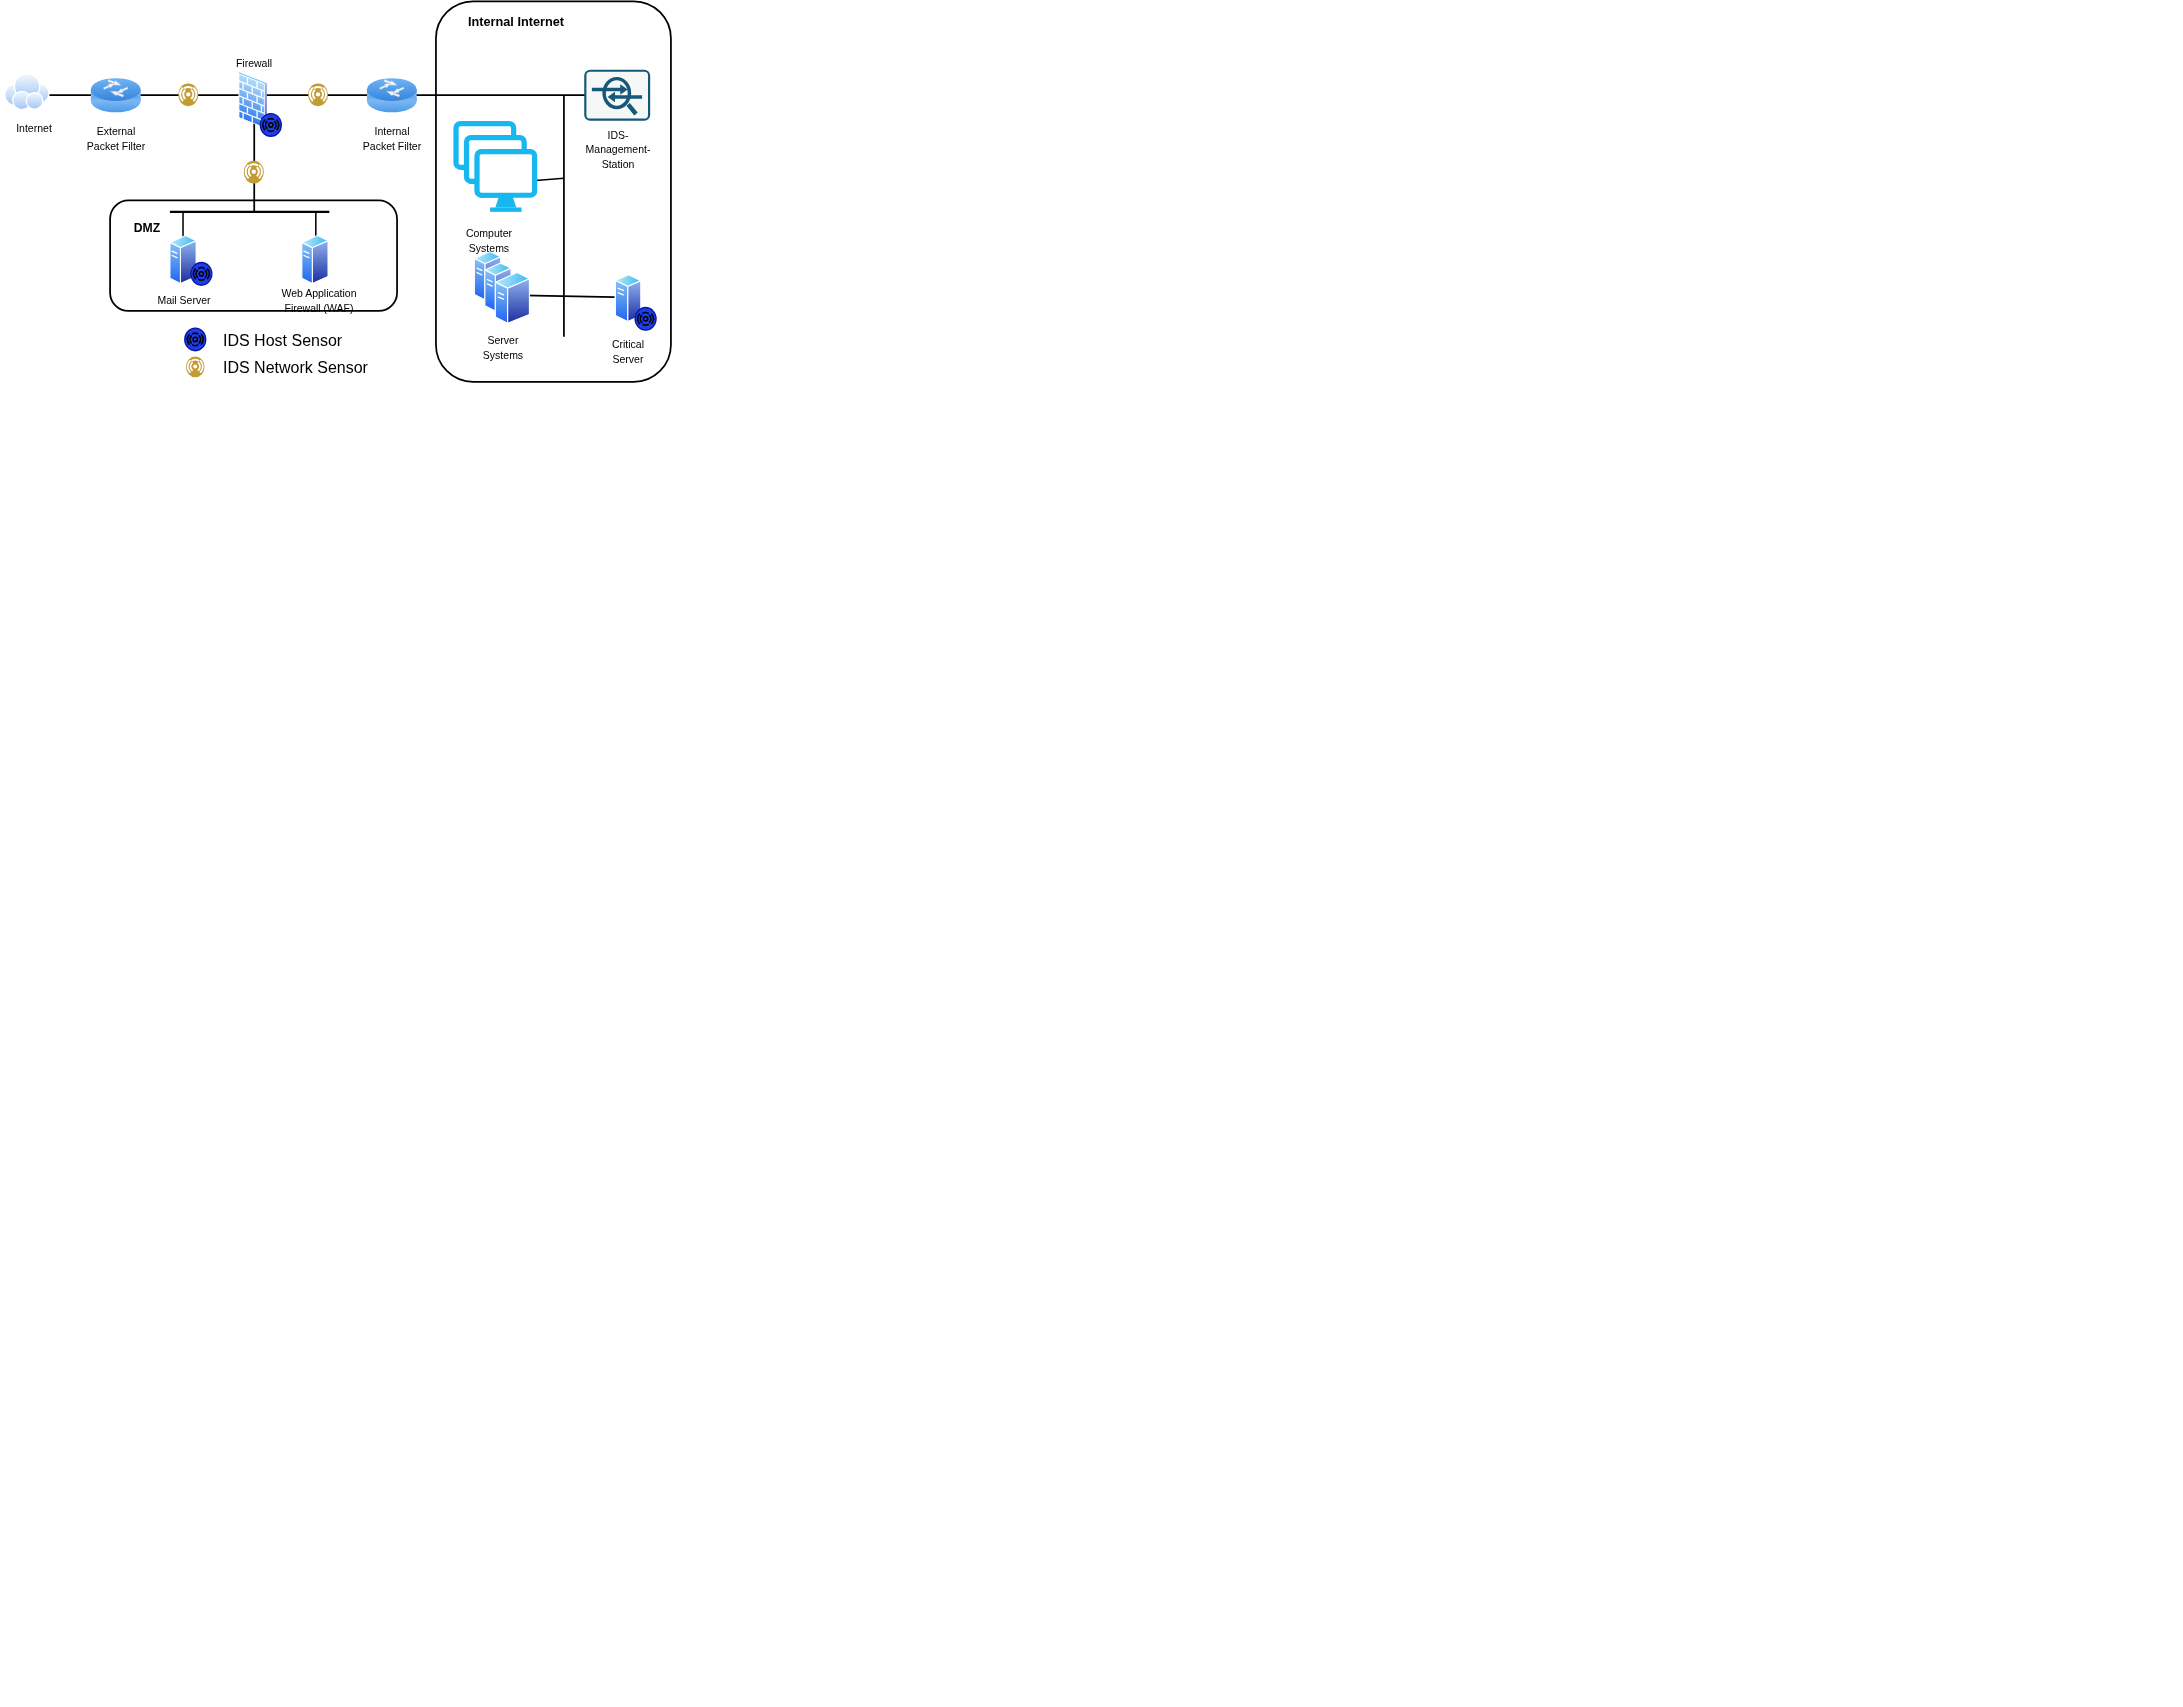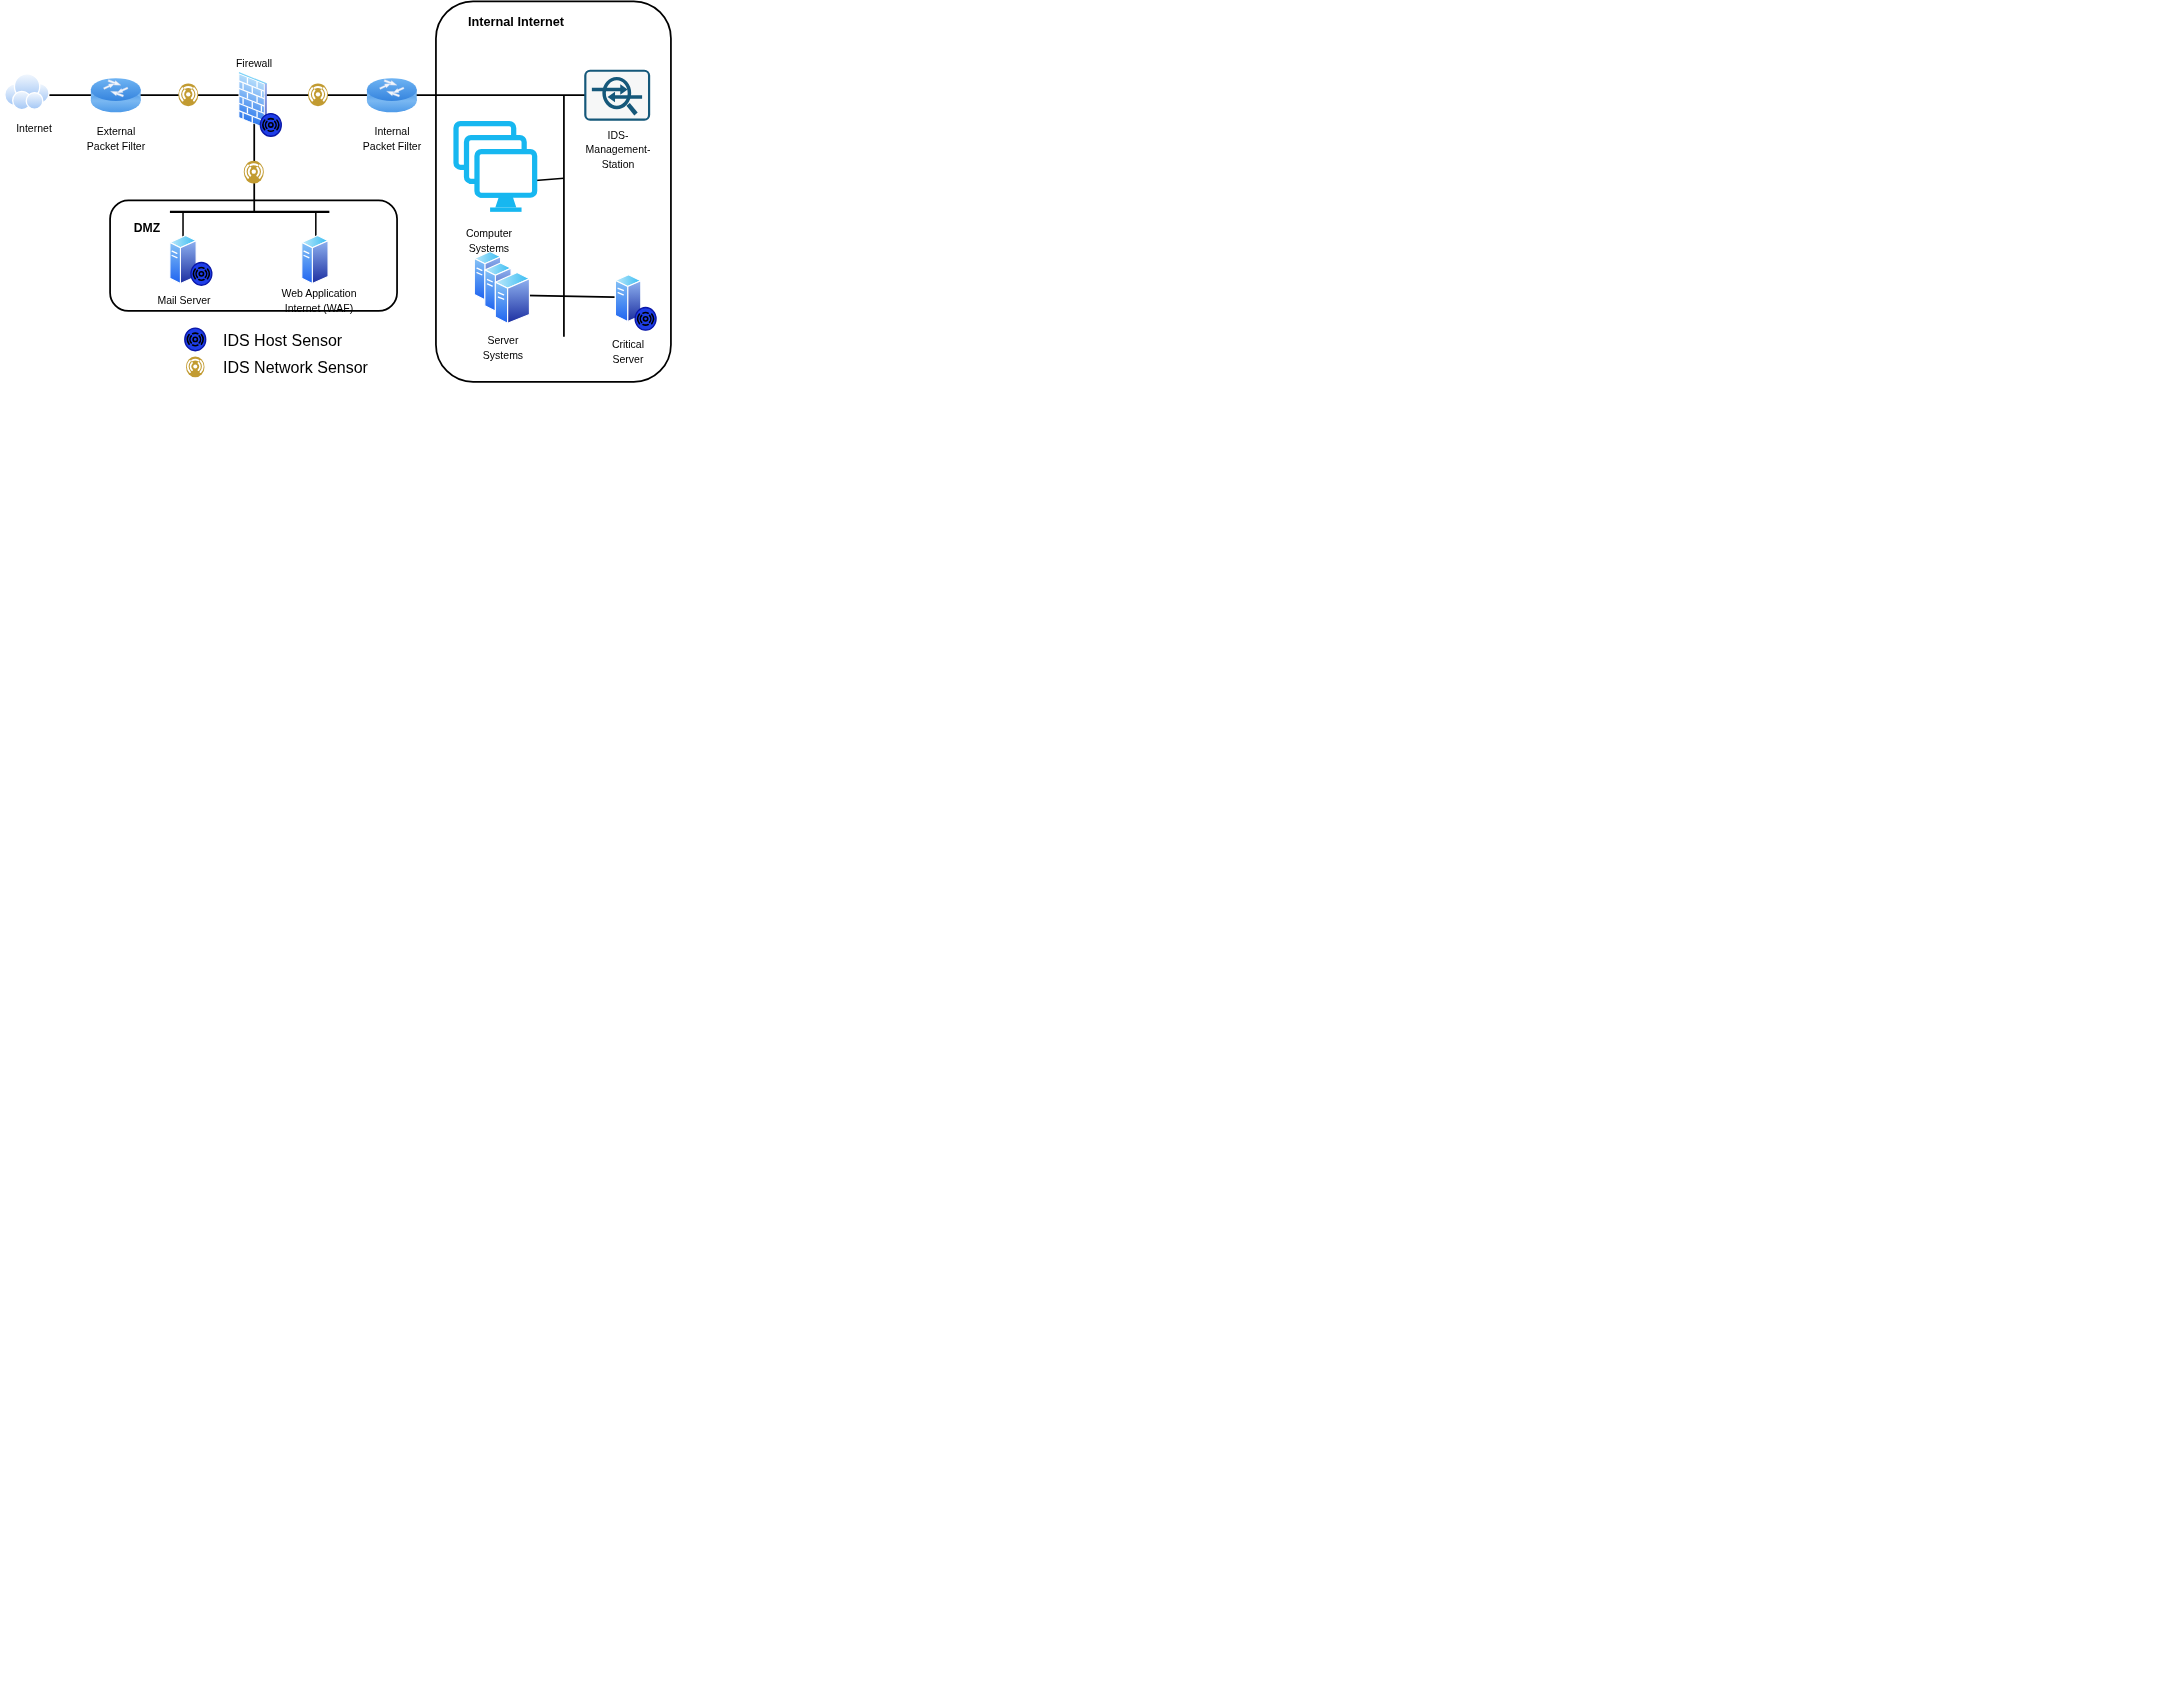--- a/index.html
+++ b/index.html
@@ -288,20 +288,20 @@
   <span>Critical</span>
   <span>Server</span>
 </div>
 
 <div class="lbl dmz-title" style="left:139px;top:221px;">DMZ</div>
 
 <div class="lbl" style="left:184px;top:293px;">Mail Server</div>
 
 <div class="lbl" style="left:319px;top:286px;">
   <span>Web Application</span>
-  <span>Internet (WAF)</span>
+  <span>Firewall (WAF)</span>
 </div>
 
 <div class="legend-lbl" style="left:223px;top:335px;">IDS Host Sensor</div>
 <div class="legend-lbl" style="left:223px;top:362px;">IDS Network Sensor</div>
 
 </div>
 
 
 </body></html>

